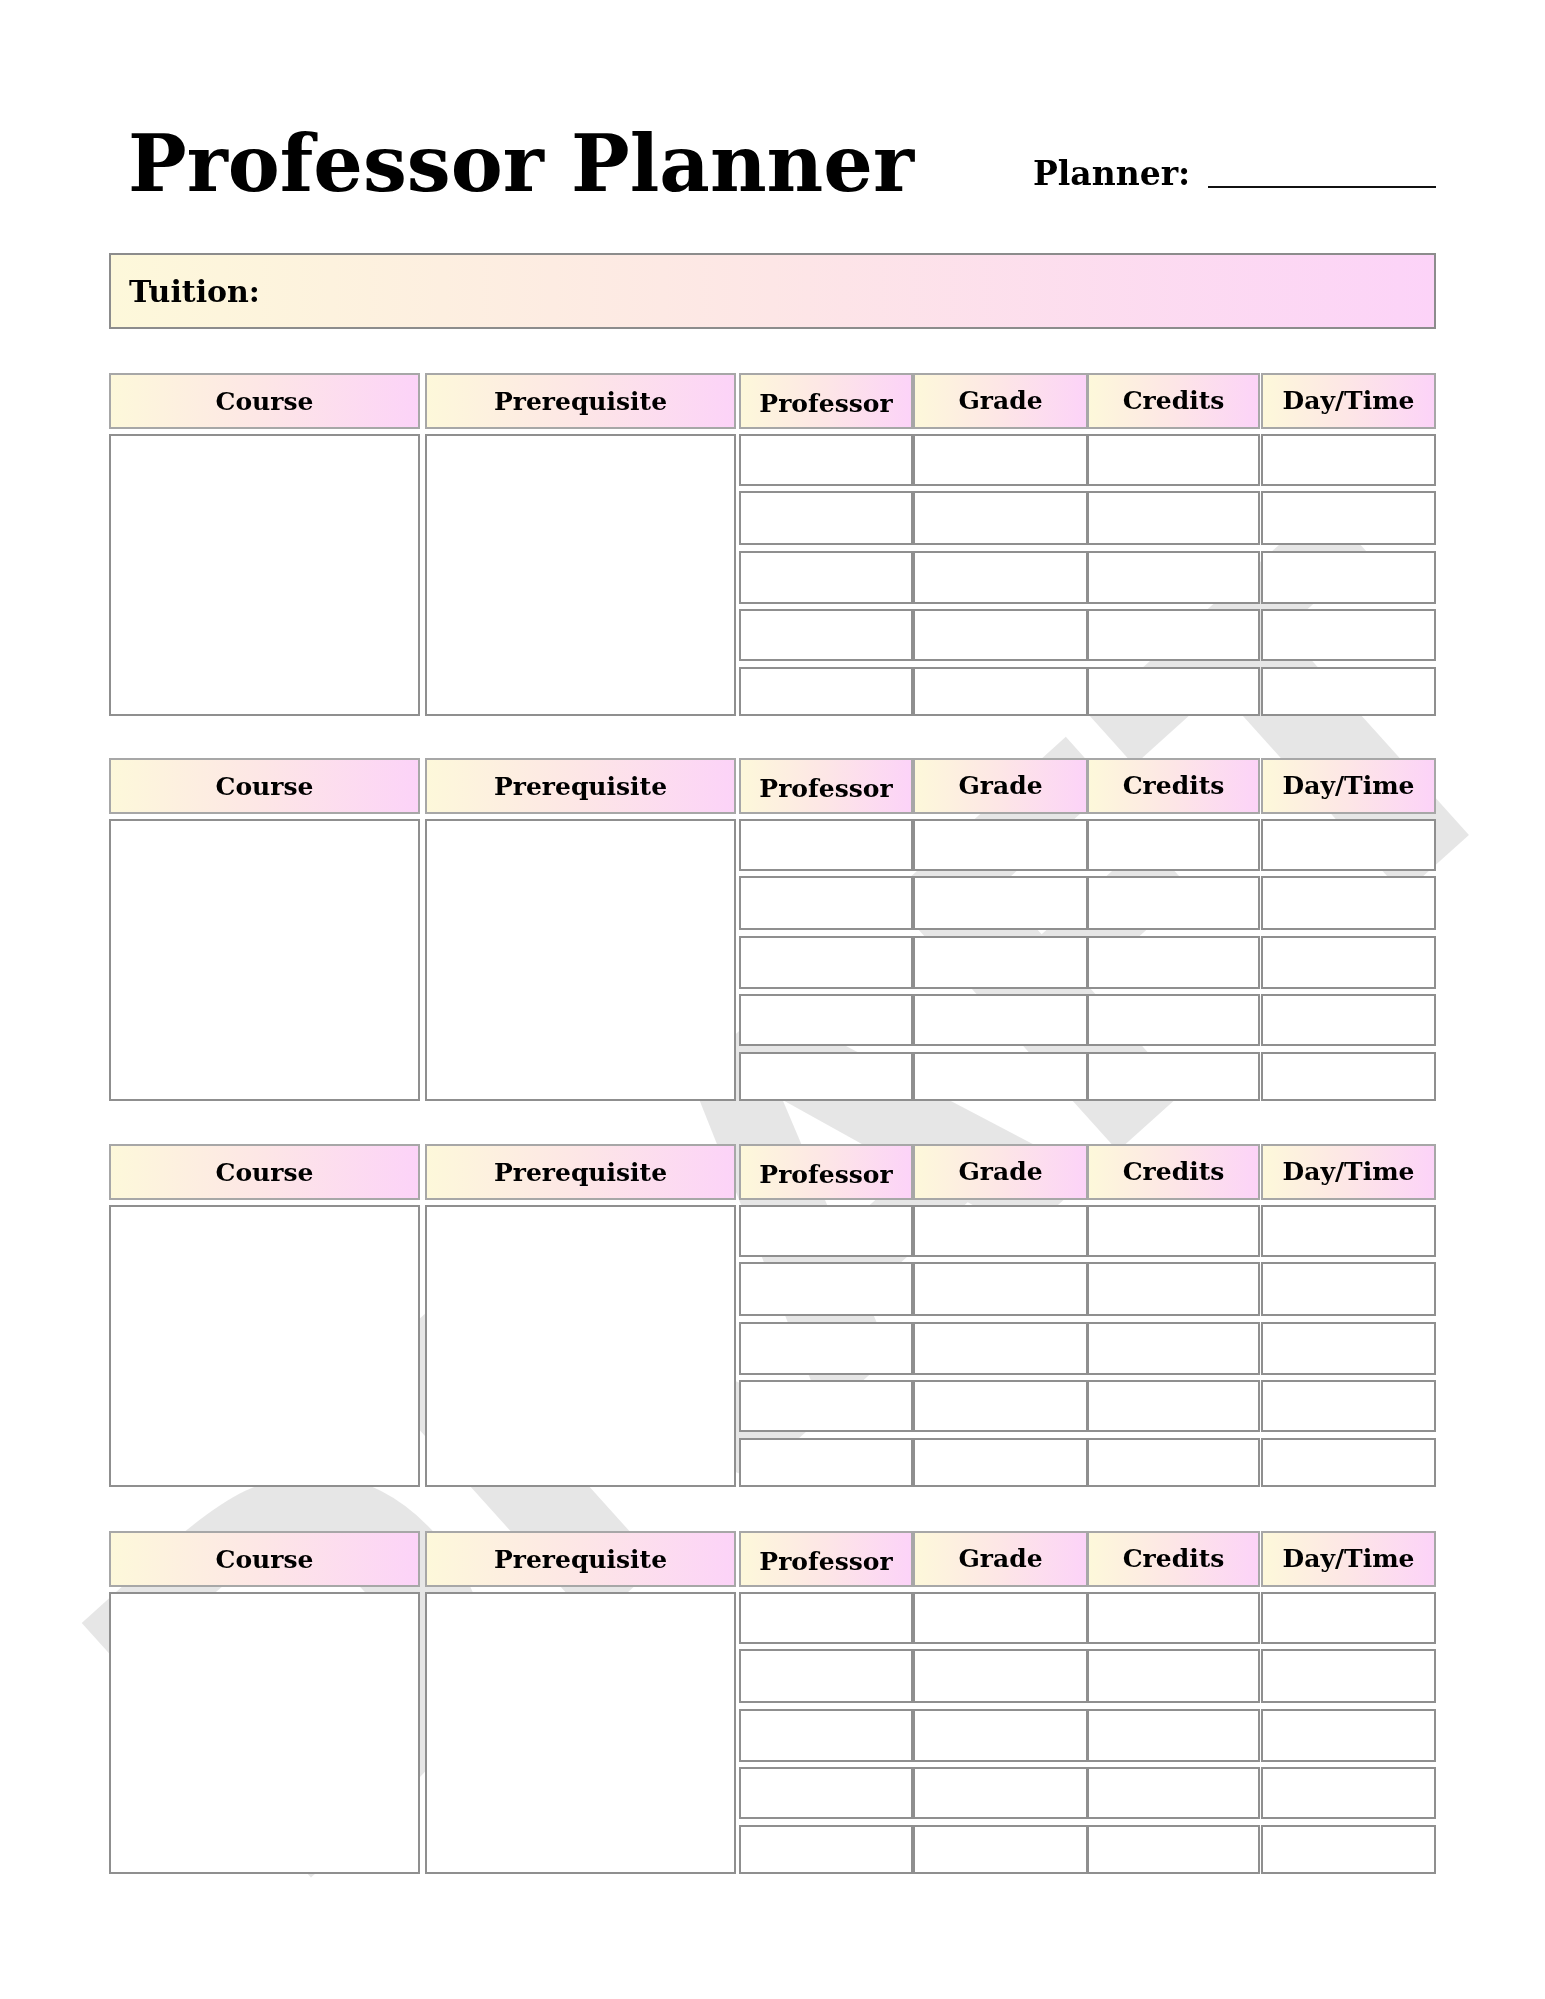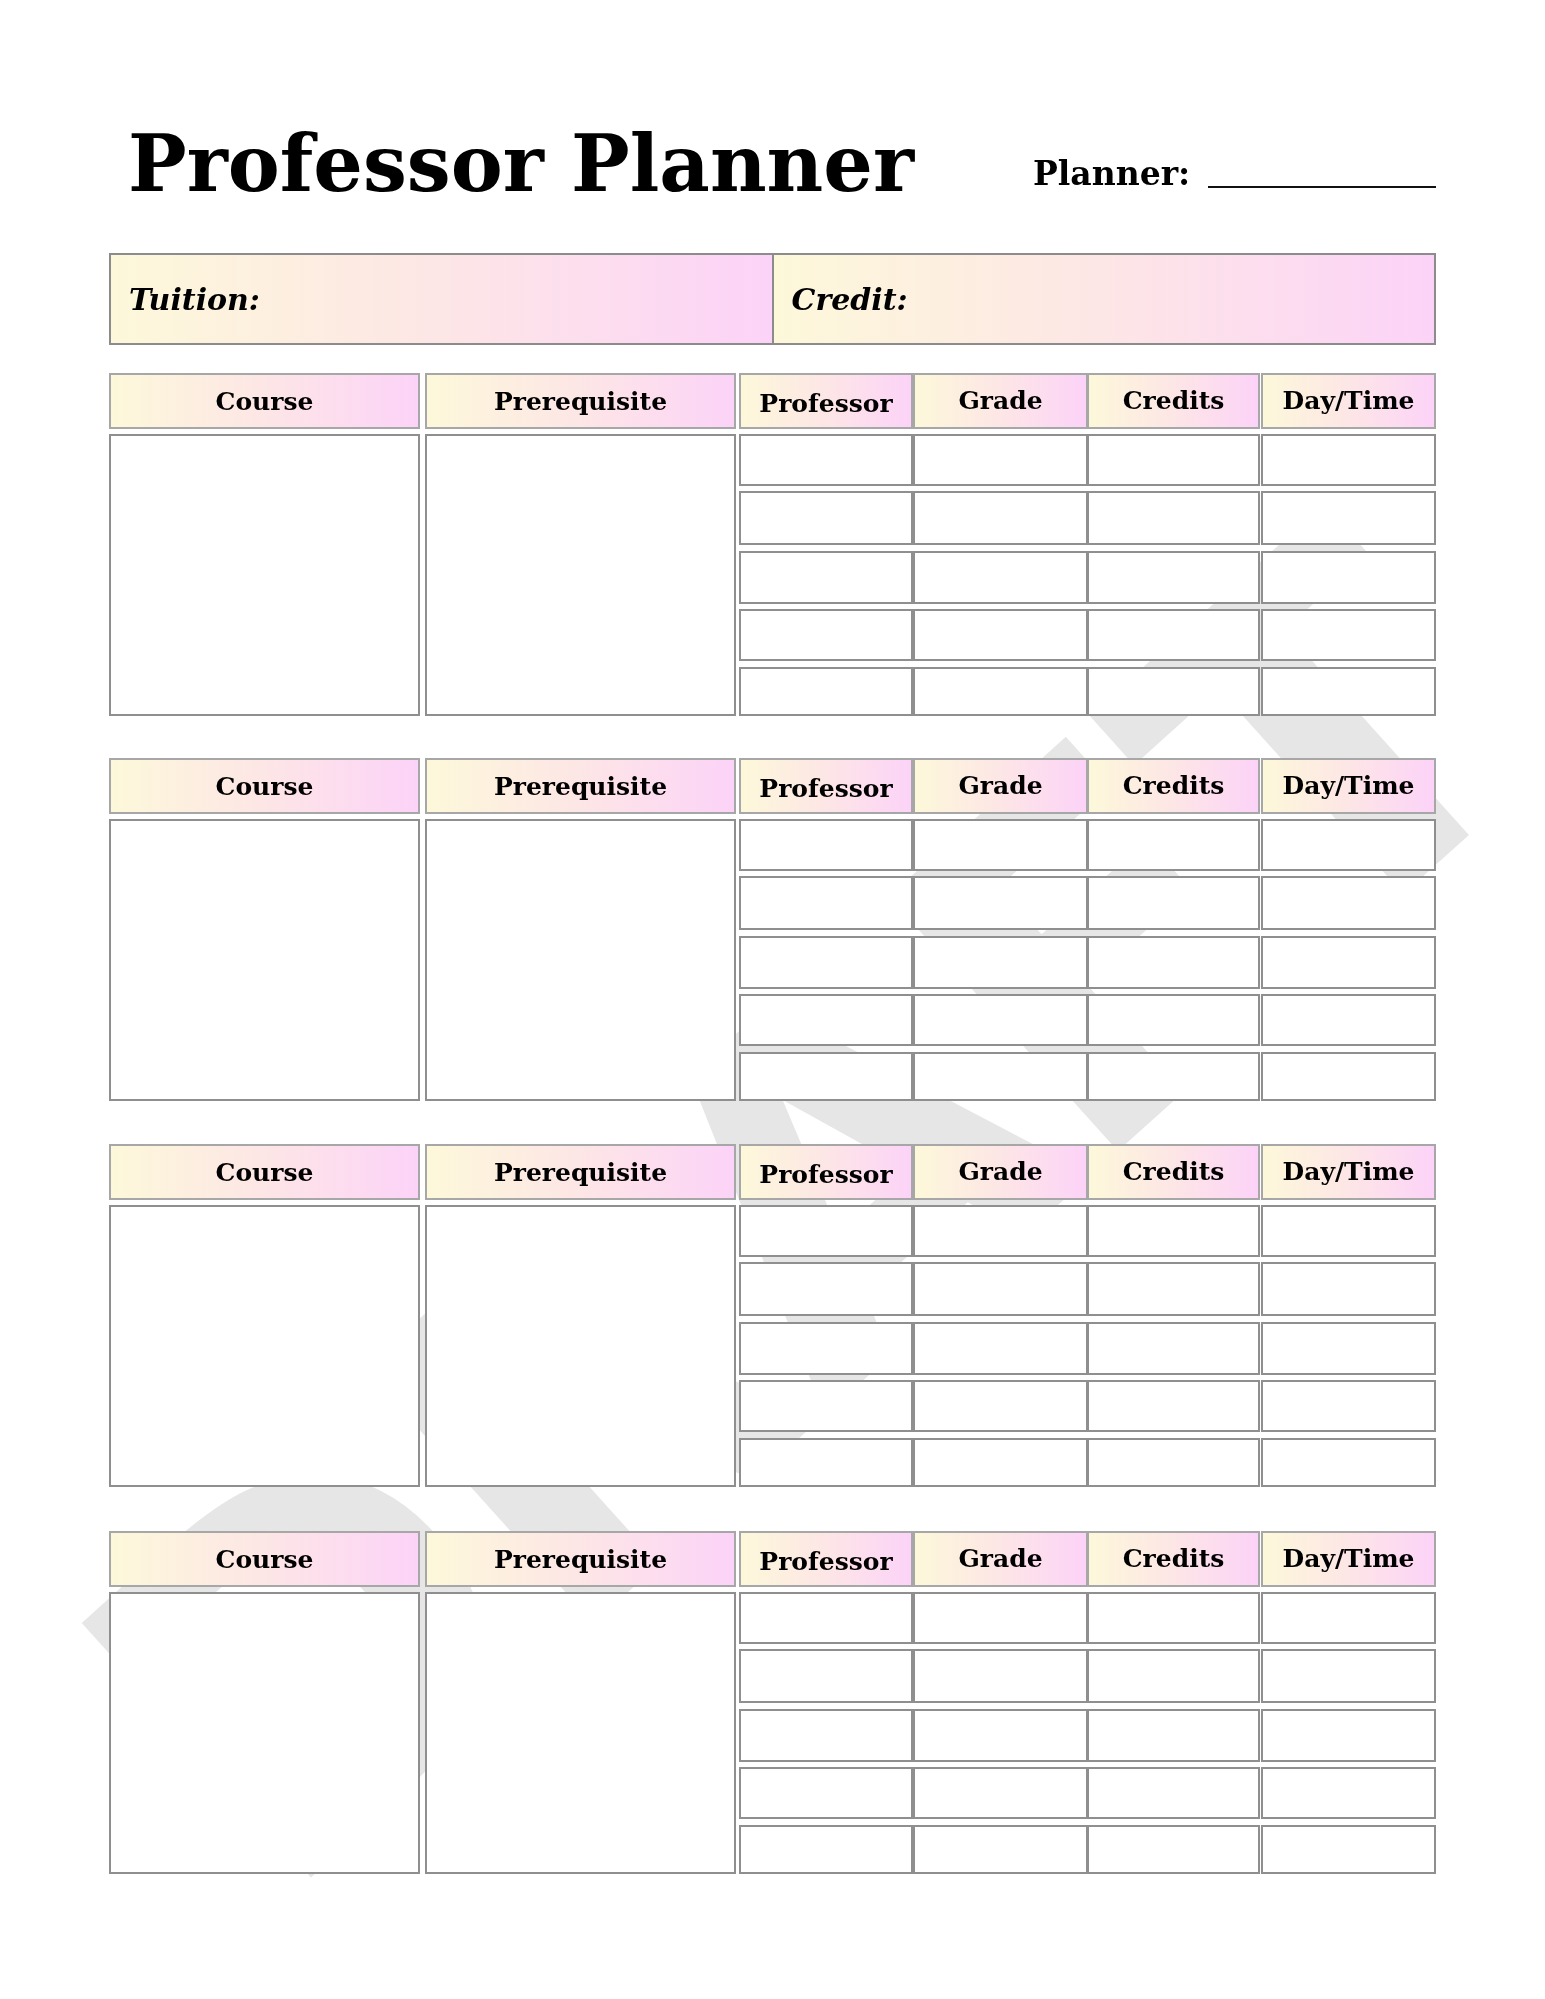--- a/index.html
+++ b/index.html
@@ -11,22 +11,22 @@
   .abs { position: absolute; box-sizing: border-box; }
   .title {
     left: 128px; top: 118px; font-size: 78px; font-weight: bold;
     font-family: "DejaVu Serif", serif; white-space: nowrap; letter-spacing: 0px;
   }
   .sem-label {
     left: 1033px; top: 154px; font-size: 33px; font-weight: bold; white-space: nowrap;
   }
   .sem-line { left: 1208px; top: 186px; width: 228px; height: 0; border-bottom: 2.5px solid #111; }
   .info-bar {
-    left: 109px; top: 253px; width: 1327px; height: 92px;
-    border: 2px solid #8c8c8c; display: flex; font-style: italic;
+    left: 109px; top: 253px; width: 1327px; height: 76px;
+    border: 2px solid #8c8c8c; display: flex;
   }
   .info-cell {
     flex: 1; height: 100%; box-sizing: border-box;
     background: linear-gradient(to right, #fdf8da 0%, #fde6e6 50%, #fcd3f8 100%);
     display: flex; align-items: center; padding-left: 18px;
     font-size: 30px; font-weight: bold;
   }
   .info-cell + .info-cell { border-left: 2px solid #8c8c8c; }
   .hdr {
     height: 56px; border: 2px solid #a7a7a7;
@@ -48,23 +48,20 @@
 
 <div class="abs watermark">DRAFT</div>
 
 <div class="abs title">Professor Planner</div>
 <div class="abs sem-label">Planner:</div>
 <div class="abs sem-line"></div>
 
 <div class="abs info-bar">
   <div class="info-cell">
       <span>Tuition:</span>
-    </div>
-  <div class="info-cell">
-      <span>Credit:</span>
     </div>
 </div>
 
 <div id="blocks">
     <div>
       <div class="abs hdr" style="left: 109px; top: 373px; width: 311px;">Course</div>
       <div class="abs box" style="left: 109px; top: 434px; width: 311px; height: 282px;"></div>
       <div class="abs hdr" style="left: 425px; top: 373px; width: 311px;">Prerequisite</div>
       <div class="abs box" style="left: 425px; top: 434px; width: 311px; height: 282px;"></div>
       <div class="abs hdr" style="left: 739px; top: 373px; width: 174px; padding-top: 4px;">Professor</div>

